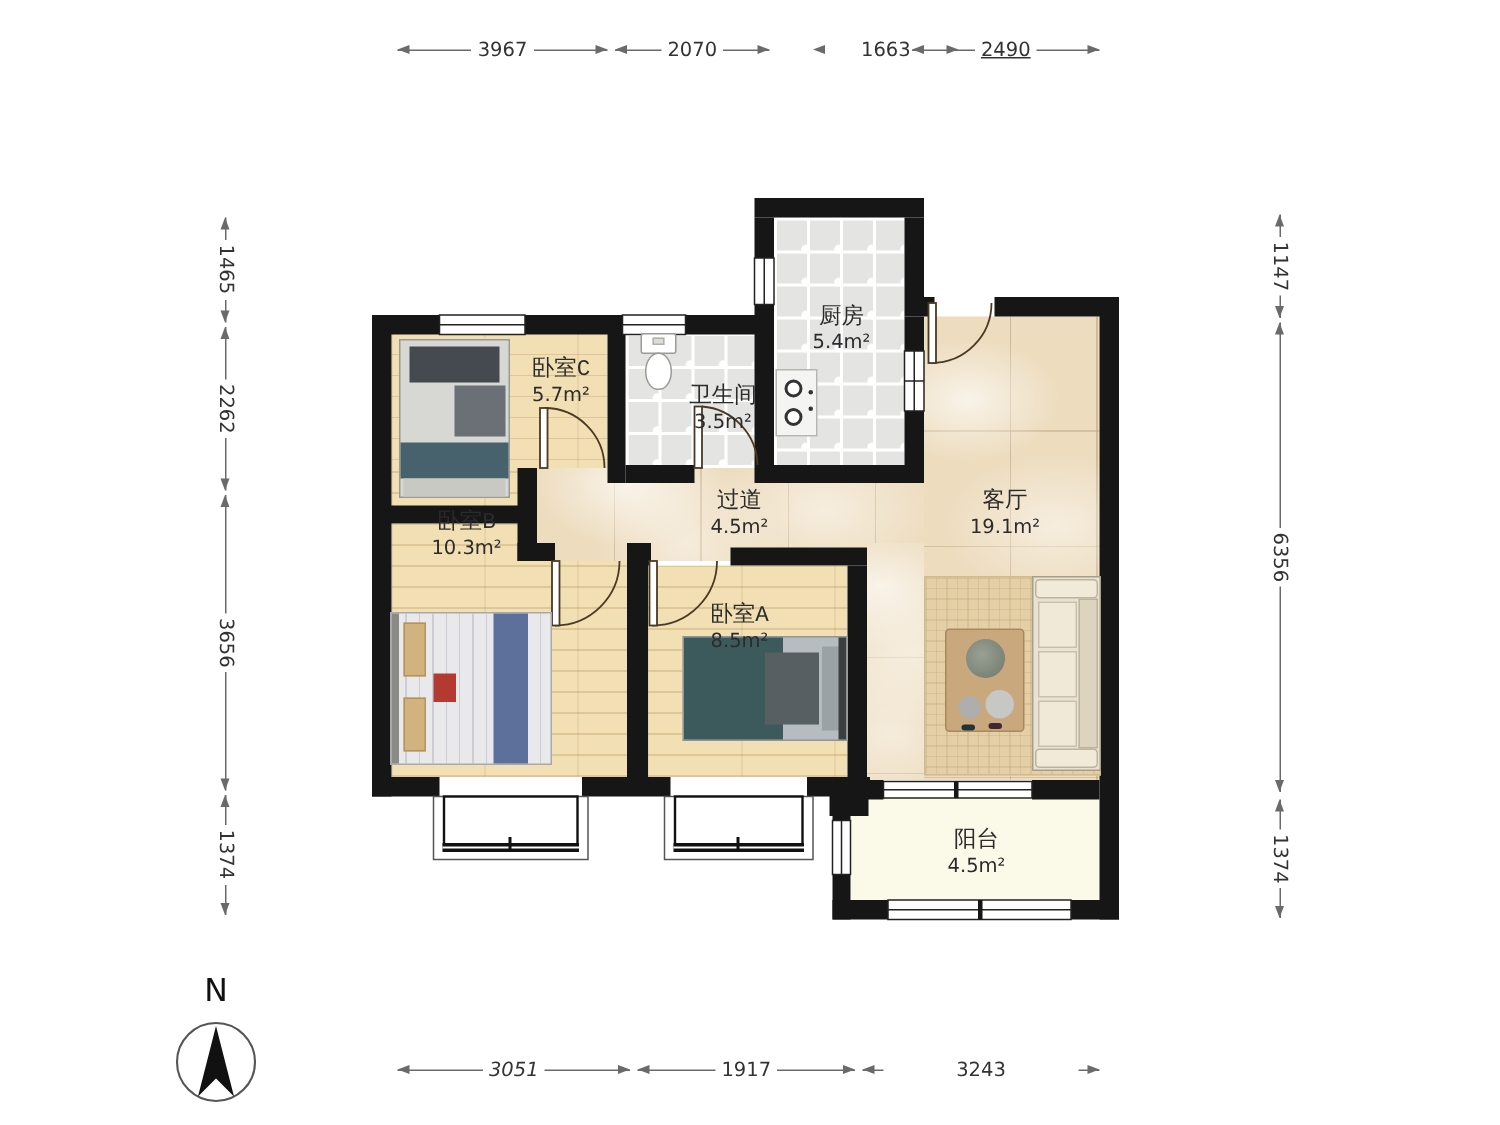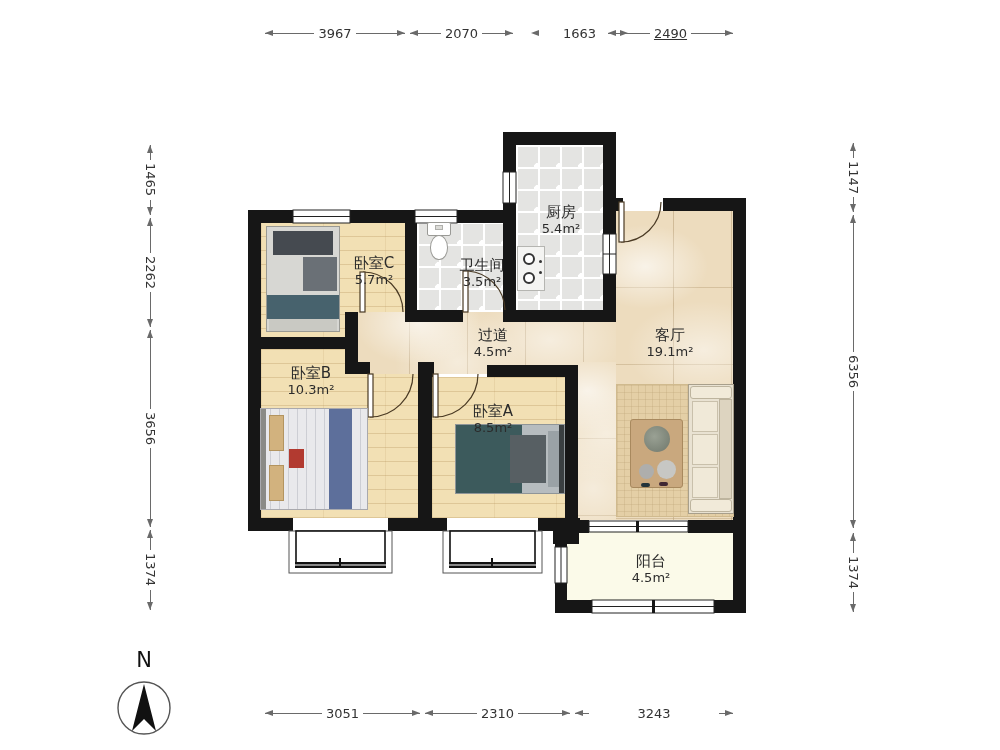--- a/index.html
+++ b/index.html
@@ -84,49 +84,49 @@
   .stove .b1{top:6px;} .stove .b2{top:25px;}
   .stove .d1,.stove .d2{position:absolute;left:21px;width:3px;height:3px;background:#333;border-radius:50%;}
   .stove .d1{top:13px;} .stove .d2{top:24px;}
   .toilet{left:427px;top:222px;width:24px;height:40px;}
   .toilet .tank{position:absolute;left:0;top:0;width:24px;height:14px;background:#fff;border:1px solid #9a9a96;border-radius:2px;}
   .toilet .btn{position:absolute;left:8px;top:3px;width:8px;height:5px;background:#dcdcd8;border:1px solid #b0b0ac;}
   .toilet .bowl{position:absolute;left:3px;top:13px;width:18px;height:25px;background:#fff;border:1px solid #9a9a96;border-radius:50% 50% 48% 48%;}
 
   
   .rlabel{position:absolute;z-index:4;transform:translateX(-50%);text-align:center;color:#2b2b2b;white-space:nowrap;}
-  .rlabel .nm{font-size:15px;line-height:18px;}
+  .rlabel .nm{font-size:15px;line-height:18px;font-family:Liberation Mono, monospace;}
   .rlabel .ar{font-size:13px;line-height:16px;}
   #lab-kitchen{left:561px;top:203px;}
   #lab-bath{left:482px;top:256px;}
-  #lab-bedc{left:374px;top:238px;margin-top:16px;}
+  #lab-bedc{left:374px;top:238px;}
   #lab-corridor{left:493px;top:326px;}
   #lab-living{left:670px;top:326px;}
-  #lab-bedb{left:311px;top:364px;}
+  #lab-bedb{left:311px;top:340px;}
   #lab-beda{left:493px;top:402px;}
   #lab-balcony{left:651px;top:552px;}
 
   
   .dimh{position:absolute;height:14px;display:flex;align-items:center;z-index:5;font-size:13px;color:#333;}
   .dimh .ln{flex:1;height:1px;background:#6a6a6a;position:relative;}
   .dimh .ln.l::before{content:'';position:absolute;left:0;top:-3px;width:0;height:0;
       border-right:8px solid #6a6a6a;border-top:3.5px solid transparent;border-bottom:3.5px solid transparent;}
   .dimh .ln.r::after{content:'';position:absolute;right:0;top:-3px;width:0;height:0;
       border-left:8px solid #6a6a6a;border-top:3.5px solid transparent;border-bottom:3.5px solid transparent;}
   .dimh .val{margin:0 4px;}
   .dimv{position:absolute;width:16px;display:flex;flex-direction:column;align-items:center;z-index:5;font-size:13px;color:#333;}
   .dimv .ln{flex:1;width:1px;background:#6a6a6a;position:relative;}
   .dimv .ln.t::before{content:'';position:absolute;top:0;left:-3px;width:0;height:0;
       border-bottom:8px solid #6a6a6a;border-left:3.5px solid transparent;border-right:3.5px solid transparent;}
   .dimv .ln.b::after{content:'';position:absolute;bottom:0;left:-3px;width:0;height:0;
       border-top:8px solid #6a6a6a;border-left:3.5px solid transparent;border-right:3.5px solid transparent;}
   .dimv .val{writing-mode:vertical-rl;margin:3px 0;}
   #dt0{left:265px;top:26px;width:140px;} #dt1{left:410px;top:26px;width:103px;}
-  #dt2{left:531px;top:26px;width:85px;gap:28px;}  #dt3{left:608px;top:26px;width:125px;text-decoration:underline;}
-  #db0{left:265px;top:706px;width:155px;} #db1{left:425px;top:706px;width:145px;}
+  #dt2{left:542px;top:26px;width:85px;gap:28px;}  #dt3{left:608px;top:26px;width:125px;text-decoration:underline;}
+  #db0{left:265px;top:706px;width:155px;font-style:italic;} #db1{left:425px;top:706px;width:145px;}
   #db2{left:575px;top:706px;width:158px;gap:44px;}
   #dl0{left:142px;top:145px;height:70px;} #dl1{left:142px;top:218px;height:109px;}
   #dl2{left:142px;top:330px;height:197px;} #dl3{left:142px;top:530px;height:80px;}
   #dr0{left:845px;top:143px;height:69px;} #dr1{left:845px;top:215px;height:313px;}
   #dr2{left:845px;top:533px;height:79px;}
 
   
   .north-label{position:absolute;left:144px;top:648px;transform:translateX(-50%);
       font-size:21px;color:#111;z-index:5;}
 </style>
@@ -372,21 +372,21 @@
     <div class="ln r"></div>
   </div>
 
   <div class="dimh" id="db0">
     <div class="ln l"></div>
     <span class="val">3051</span>
     <div class="ln r"></div>
   </div>
   <div class="dimh" id="db1">
     <div class="ln l"></div>
-    <span class="val">2310</span>
+    <span class="val">1917</span>
     <div class="ln r"></div>
   </div>
   <div class="dimh" id="db2">
     <div class="ln l"></div>
     <span class="val">3243</span>
     <div class="ln r"></div>
   </div>
 
   <div class="dimv" id="dl0">
     <div class="ln t"></div>

